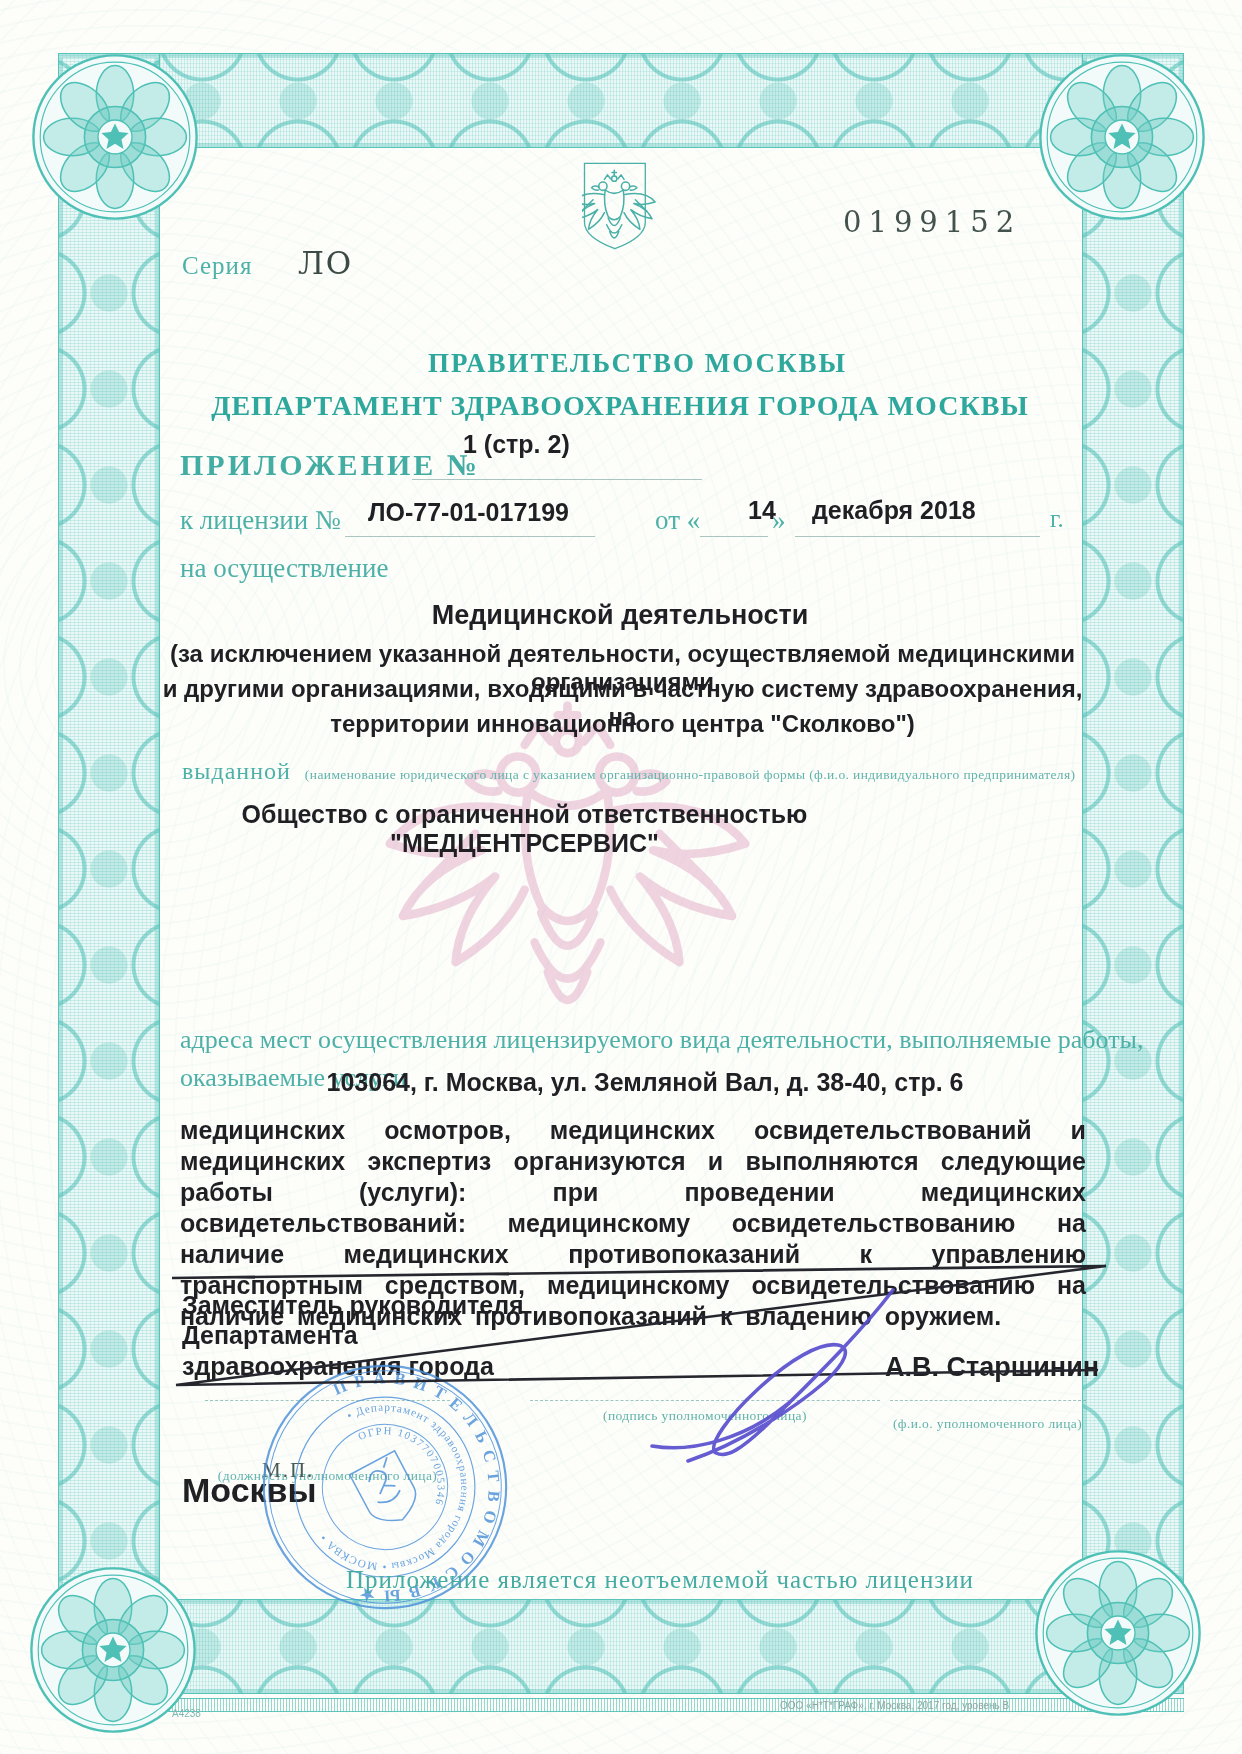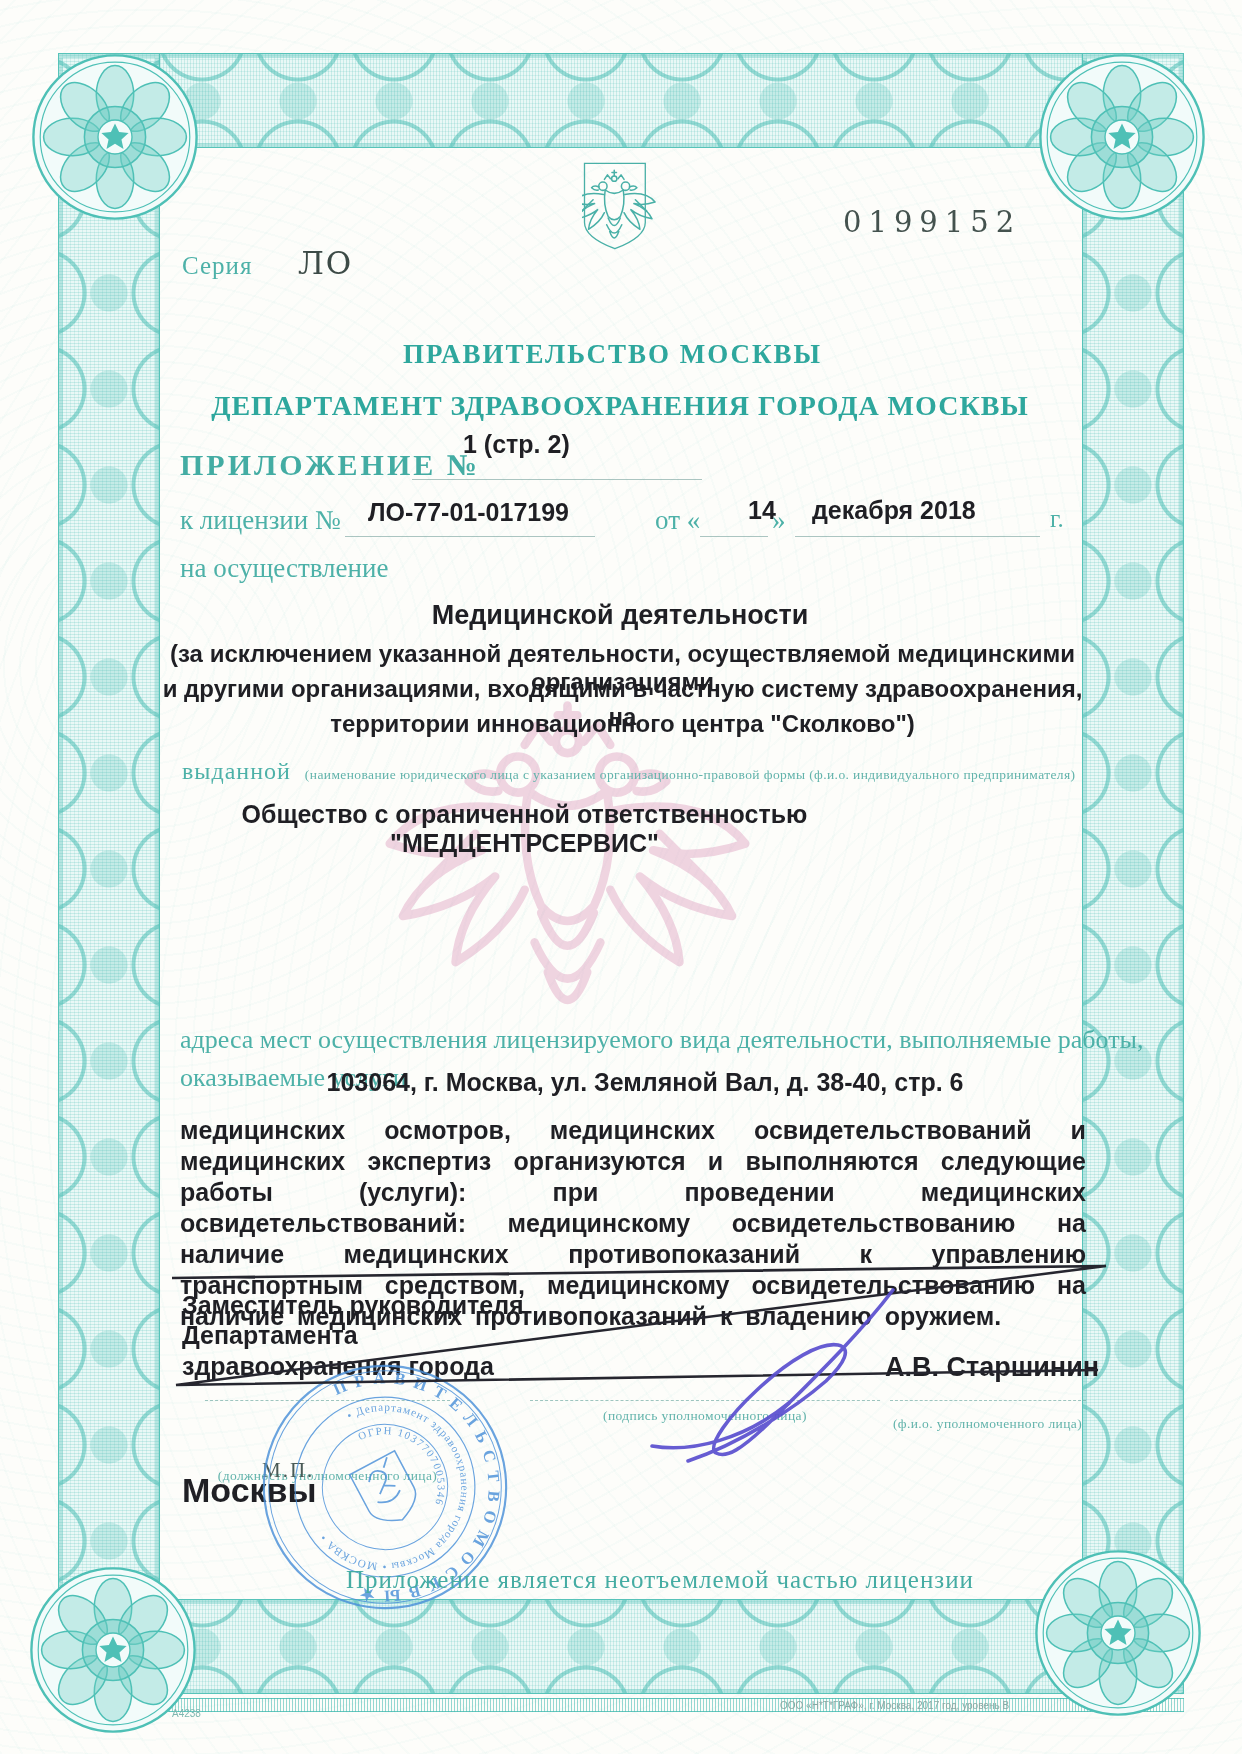--- a/index.html
+++ b/index.html
@@ -114,21 +114,21 @@
     <path d="M8 4 h74 v72 q0 18 -37 32 q-37-14-37-32z" fill="none" stroke="#49b0a7" stroke-width="1.6" transform="translate(-5 0)"></path>
     <g transform="translate(-16 8) scale(.92)">
         <use href="#eagle" stroke="#49b0a7" stroke-width="2" fill="rgba(73,176,167,.12)"></use>
       </g>
   </svg>
 
   <div class="abs t-label" style="left:182px;top:252px;font-size:25px;letter-spacing:1px;">Серия</div>
   <div class="abs" style="left:298px;top:245px;font-size:31px;font-family:'DejaVu Serif',serif;color:#3c4a46;letter-spacing:2px;">ЛО</div>
   <div class="abs serial" style="left:843px;top:205px;">0199152</div>
 
-  <div class="abs t-head center" style="left:160px;top:339px;width:905px;font-size:27px;letter-spacing:2px;">ПРАВИТЕЛЬСТВО МОСКВЫ</div>
+  <div class="abs t-head center" style="left:160px;top:348px;width:905px;font-size:27px;letter-spacing:2px;padding-left:25px;">ПРАВИТЕЛЬСТВО МОСКВЫ</div>
   <div class="abs t-head center" style="left:130px;top:390px;width:980px;font-size:28px;letter-spacing:1px;">ДЕПАРТАМЕНТ ЗДРАВООХРАНЕНИЯ ГОРОДА МОСКВЫ</div>
 
   <div class="abs t-head" style="left:180px;top:448px;font-size:30px;letter-spacing:3px;color:#43aca3;">ПРИЛОЖЕНИЕ  №</div>
   <div class="abs blk" style="left:463px;top:430px;font-size:25px;">1 (стр. 2)</div>
   <div class="uline" style="left:412px;top:478px;width:290px;"></div>
 
   <div class="abs t-label" style="left:180px;top:505px;font-size:27px;">к лицензии №</div>
   <div class="abs blk" style="left:368px;top:498px;font-size:25px;">ЛО-77-01-017199</div>
   <div class="uline" style="left:345px;top:535px;width:250px;"></div>
   <div class="abs t-label" style="left:655px;top:505px;font-size:27px;">от «</div>

